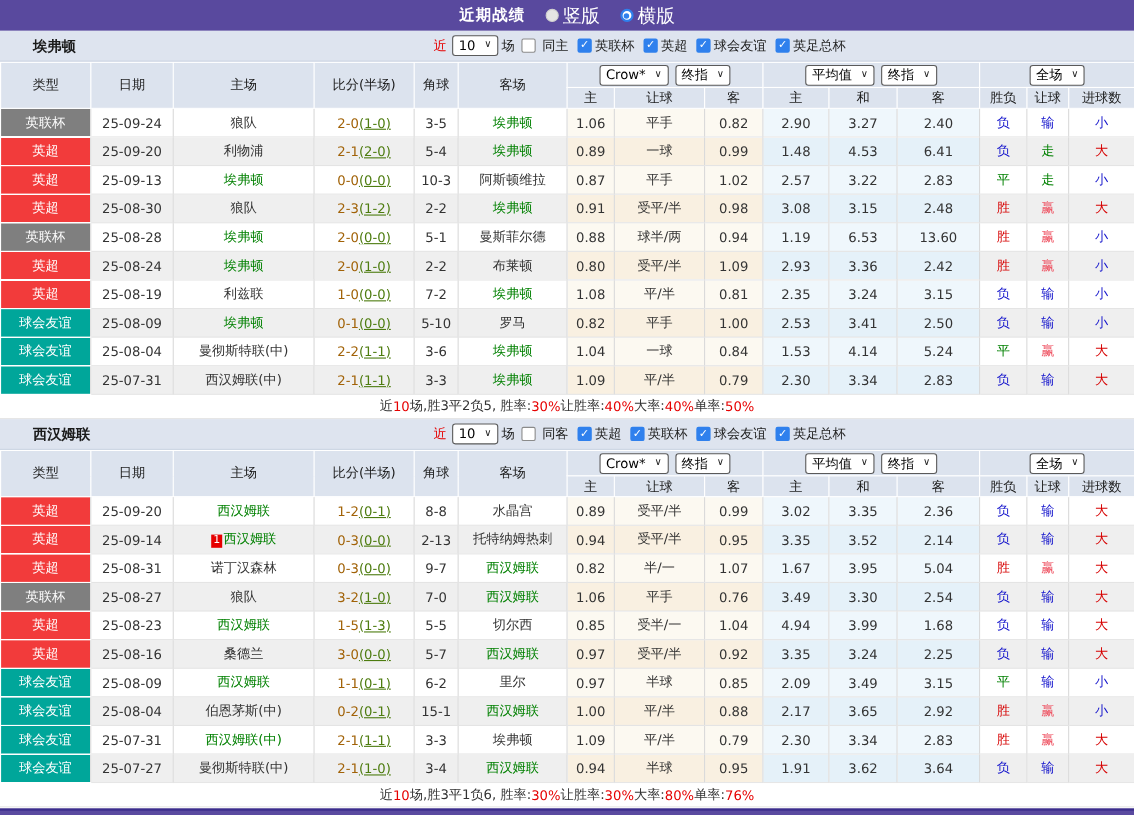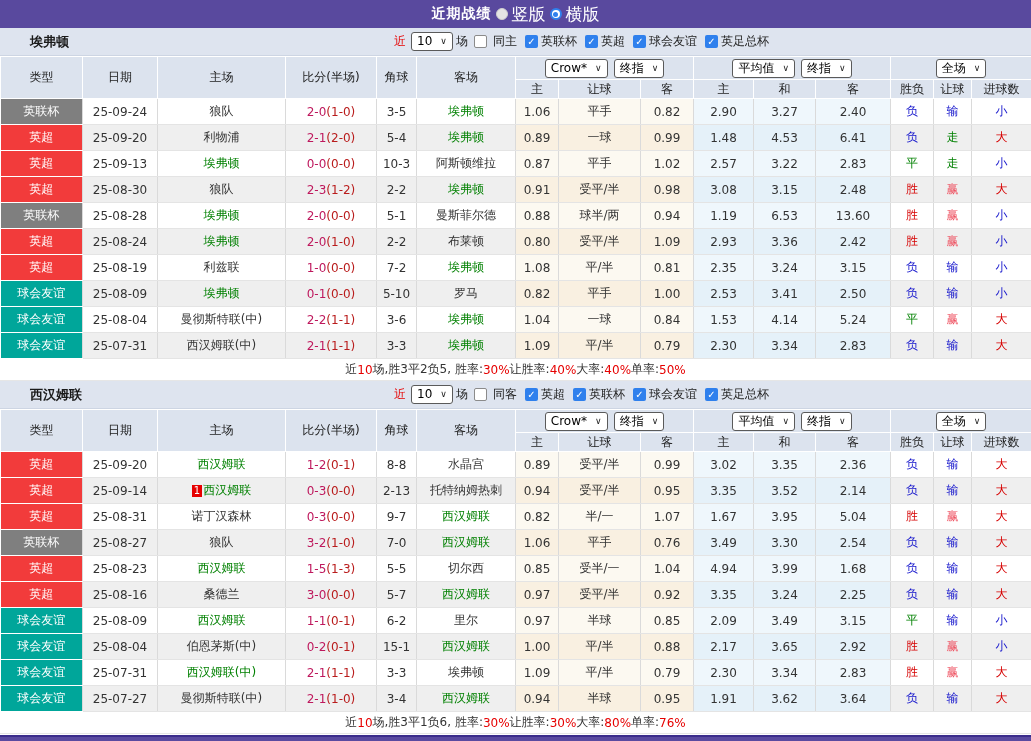--- a/index.html
+++ b/index.html
@@ -1,21 +1,21 @@
 <!DOCTYPE html>
 <html><head>
 <meta charset="utf-8">
 <style>
   * { box-sizing: border-box; }
   html,body { margin:0; padding:0; background:#fff; }
   body { font-family:"DejaVu Sans","Liberation Sans",sans-serif; }
   .page { width:1031px; height:741px; position:relative; background:#fff; overflow:hidden; }
 
   
-  .titlebar { height:28px; background:#59499e; display:flex; align-items:center; justify-content:center; gap:4px; }
+  .titlebar { height:28px; background:#59499e; display:flex; align-items:center; justify-content:center; gap:18px; }
   .titlebar .title { color:#fff; font-weight:bold; font-size:14px; letter-spacing:1px; }
   .radio-item { display:flex; align-items:center; gap:4px; color:#fff; font-size:17px; cursor:default; }
   .radio-off { width:12px; height:12px; border-radius:50%; background:#e4e4e4; border:1px solid #cfcfcf; display:inline-block; }
   .radio-on  { width:12px; height:12px; border-radius:50%; background:#fff; border:2px solid #2f80ed; display:inline-flex; align-items:center; justify-content:center; }
   .radio-on i { width:5px; height:5px; border-radius:50%; background:#2f80ed; display:block; }
 
   
   .section-bar { height:28px; background:#dee4ef; position:relative; display:flex; align-items:center; border-bottom:1px solid #cdd5e3; }
   .team-name { margin-left:30px; font-weight:bold; font-size:13px; color:#1a1a1a; }
   .filters { position:absolute; left:394px; top:0; height:100%; display:flex; align-items:center; gap:3px; font-size:12px; color:#222; }
@@ -37,22 +37,22 @@
   tr.even .c-main { background:#efefef; }
   tr.odd  .c-crow { background:#fcf9f1; }
   tr.even .c-crow { background:#f9f0e1; }
   tr.odd  .c-avg  { background:#eff7fc;text-align:center; }
   tr.even .c-avg  { background:#e5f1f9; }
   td.lg { color:#fff; border-bottom:1px solid #fff; }
   td.lg-epl { background:#f23b3b; }
   td.lg-cup { background:#7f7f7f; }
   td.lg-friendly { background:#00a69a; }
   .hl { color:#008000; }
-  .score { color:#be185d; }
-  .half { color:#b91c1c; }
+  .score { color:#a16207; }
+  .half { color:#4d7c0f;text-decoration:underline; }
   .redcard { background:#e60000; color:#fff; font-size:10px; line-height:12px; padding:0 2px; margin-right:1px; display:inline-block; }
   .res-r { color:#d60000; }
   .res-r2 { color:#ee4e5e; }
   .res-b { color:#1414cc; }
   .res-g { color:#008000; }
 
   .summary-bar { height:22px; display:flex; align-items:center; justify-content:center; font-size:12px; color:#333; background:#fff; border-bottom:1px solid #e6e6e6; }
   .summary-bar .red { color:#e60000; }
 
   .bottombar { height:10px; background:#5a4aa0; border-top:2px solid #3b2d8c; margin-top:1px; }

